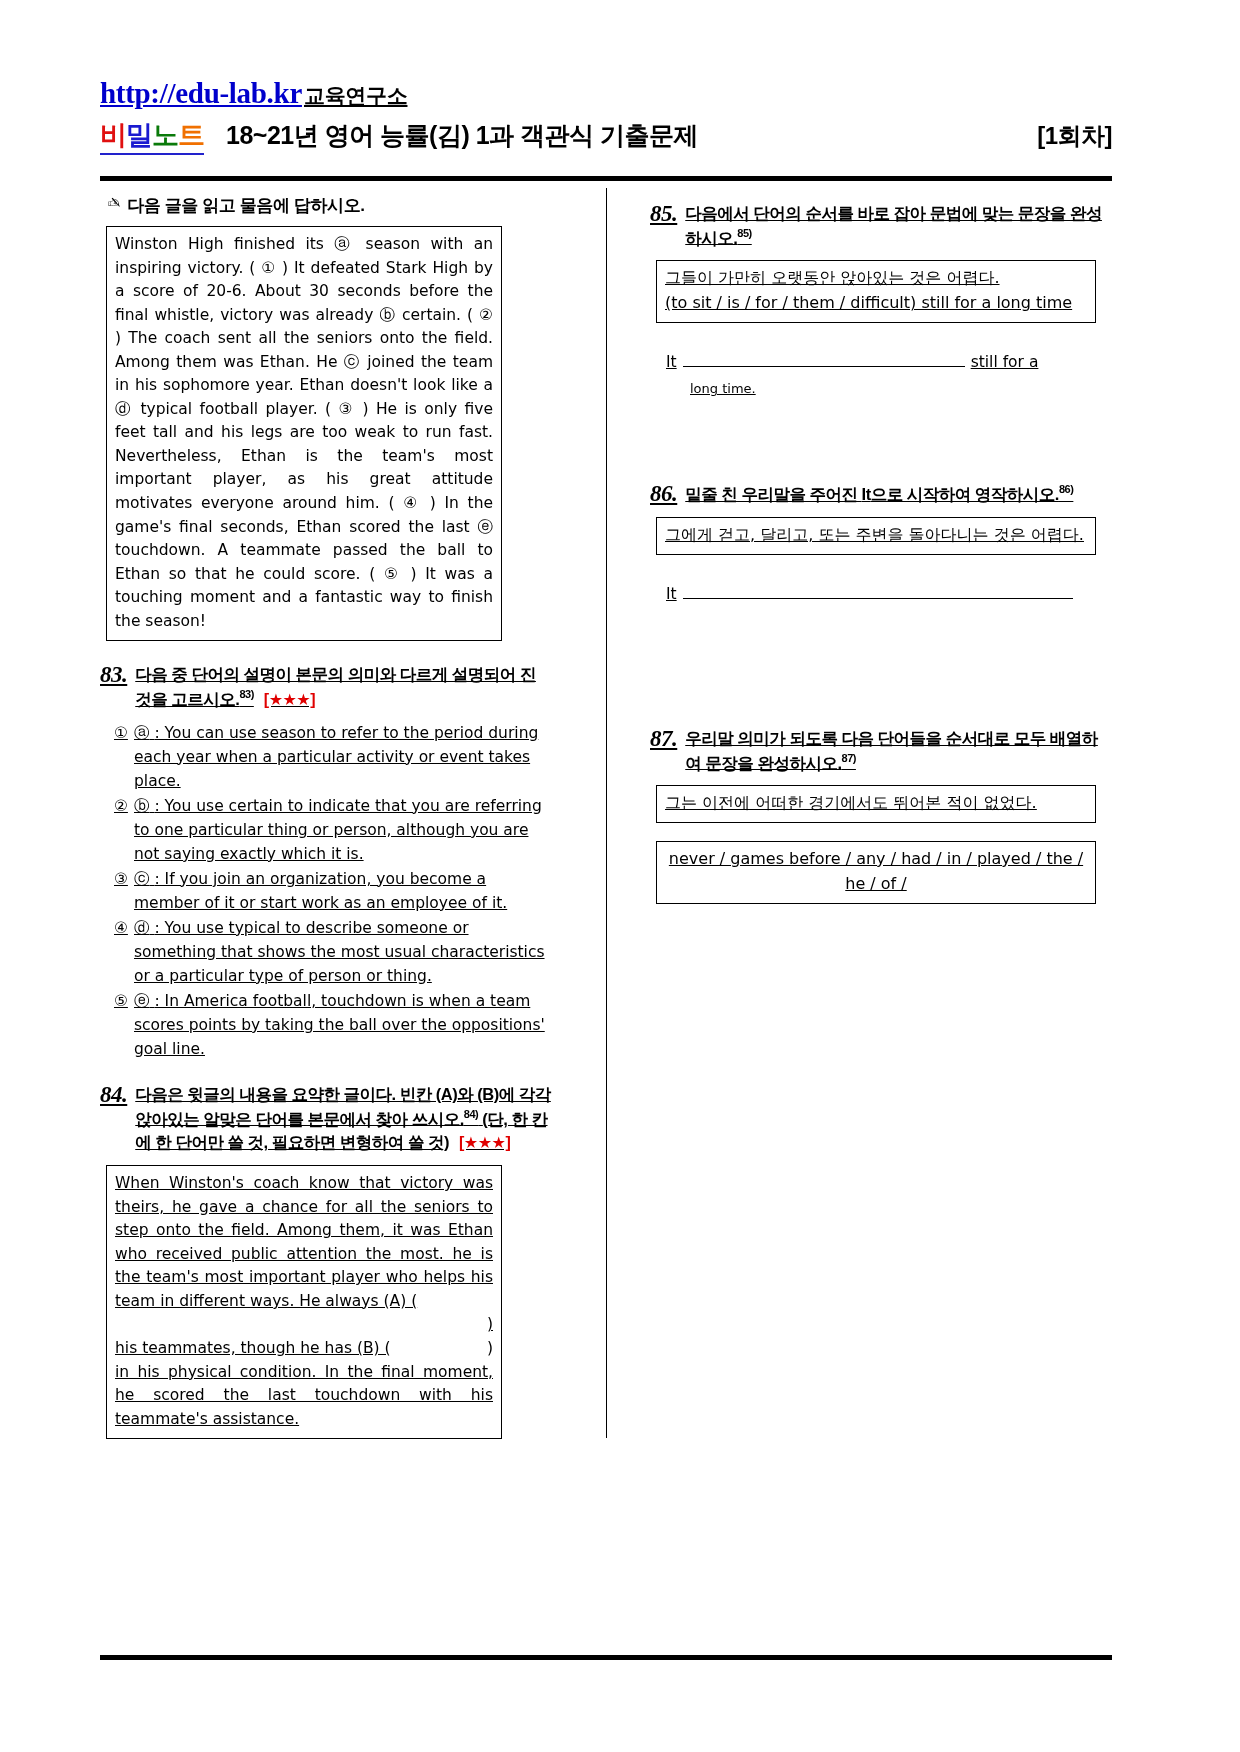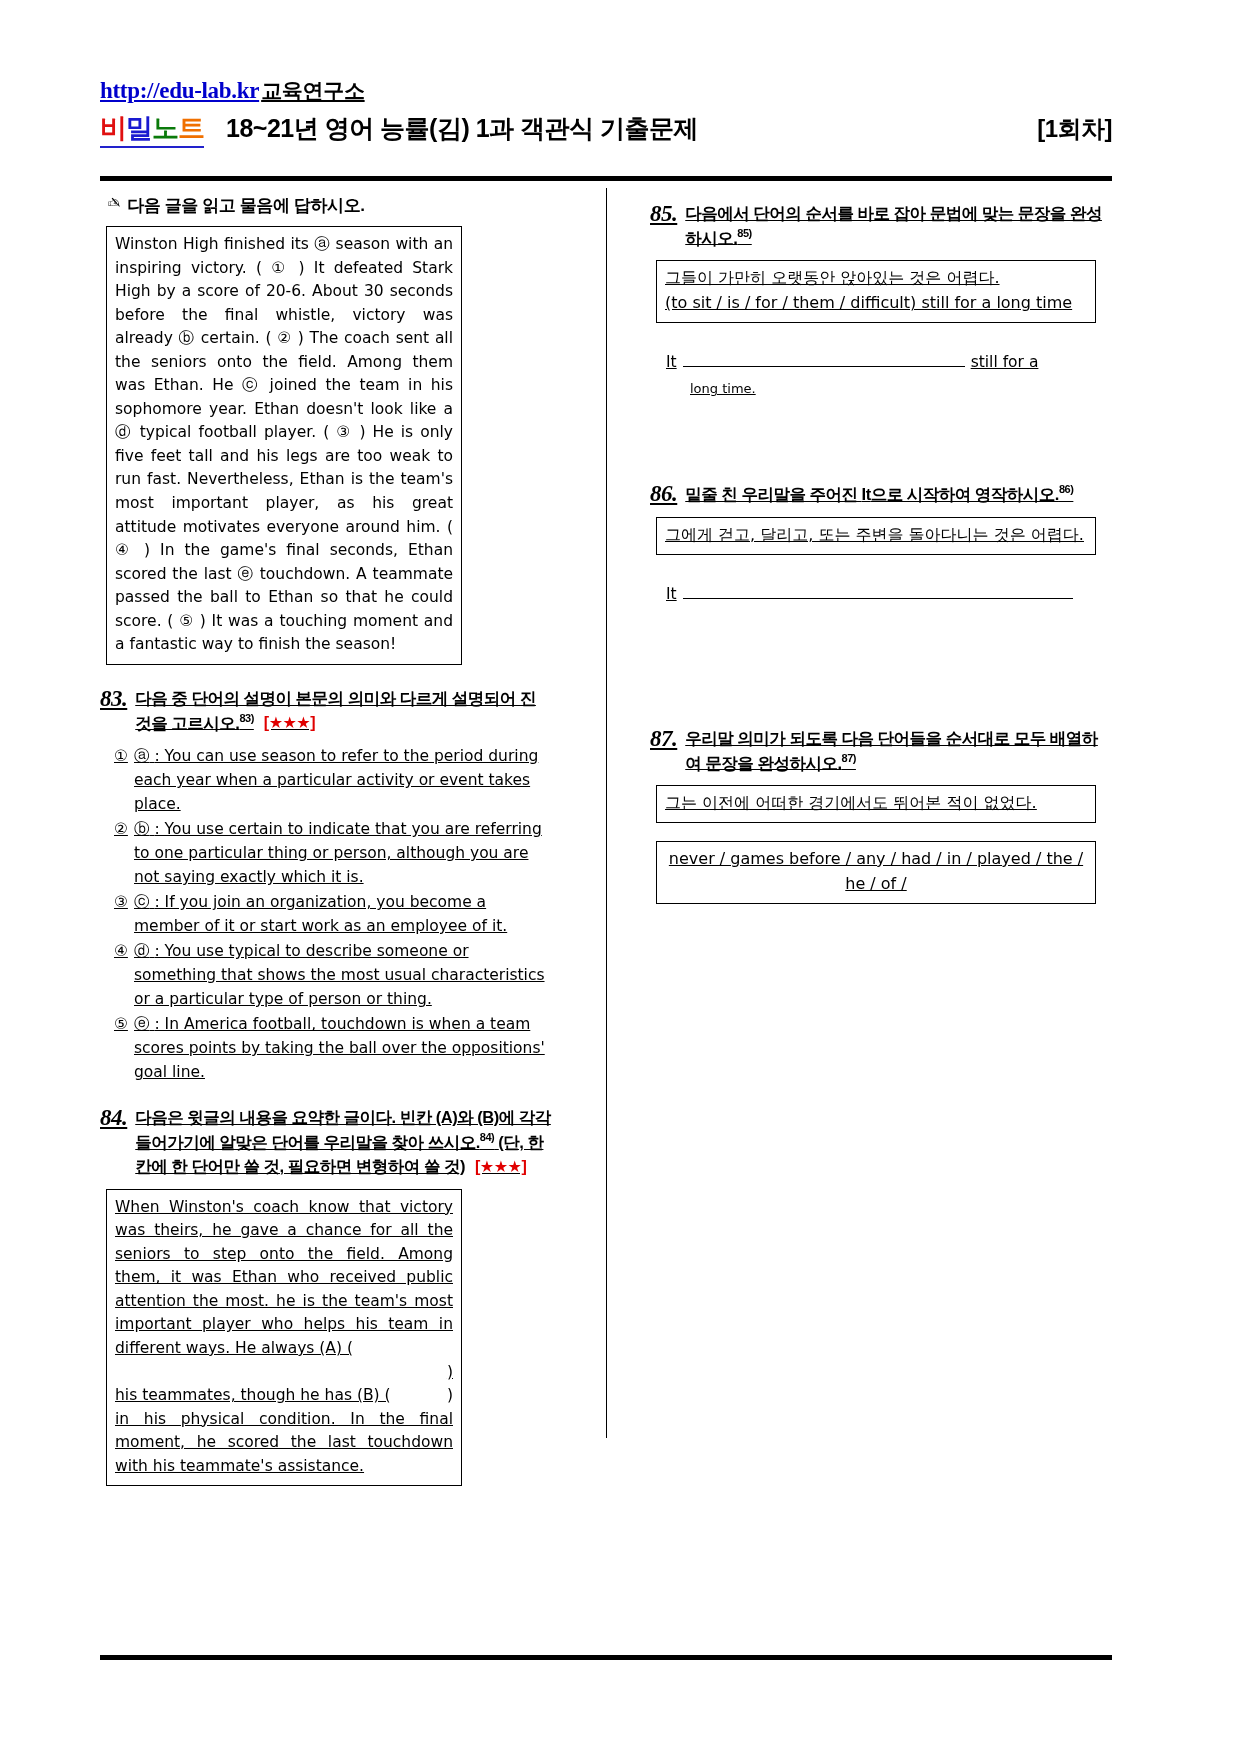--- a/index.html
+++ b/index.html
@@ -33,21 +33,21 @@
     font-weight: bold;
     letter-spacing: -0.3px;
     white-space: nowrap;
     line-height: 1.1;
   }
   .site-url {
     color: #0000cc;
     text-decoration: underline;
     font-family: "Liberation Serif", "DejaVu Serif", serif;
     font-weight: bold;
-    font-size: 23px;
+    font-size: 29px;
   }
   .site-name {
     color: #000000;
     text-decoration: underline;
     font-size: 21px;
     font-weight: bold;
     padding-left: 2px;
   }
 
   .title-row {
@@ -141,21 +141,21 @@
   
   .box {
     border: 1px solid #000000;
     padding: 6px 8px 7px 8px;
     font-size: 15.5px;
     line-height: 1.52;
     text-align: justify;
     text-justify: inter-word;
     font-family: "DejaVu Sans", "Liberation Sans", sans-serif;
   }
-  .passage-box { margin-left: 6px; width: 356px; }
+  .passage-box { margin-left: 6px; width: 396px; }
   .passage-box p { margin: 0; }
   .u { text-decoration: underline; }
 
   
   .q {
     margin-top: 22px;
     position: relative;
     text-decoration: underline;
   }
   .q-head {
@@ -300,21 +300,21 @@
           <div class="choice">
             <span class="choice-num">⑤</span>
             <span class="choice-body"><span>ⓔ</span> <span>: In America football, touchdown is when a team scores points by taking the ball over the oppositions' goal line.</span></span>
           </div>
         </div>
       </div>
 
       <div class="q">
         <div class="q-head">
           <span class="q-num">84.</span>
-          <span class="q-text"><span>다음은 윗글의 내용을 요약한 글이다. 빈칸 (A)와 (B)에 각각 들어가기에 알맞은 단어를 우리말을 찾아 쓰시오.</span><span class="sup">84)</span> <span>(단, 한 칸에 한 단어만 쓸 것, 필요하면 변형하여 쓸 것)</span><span class="stars">[★★★]</span></span>
+          <span class="q-text"><span>다음은 윗글의 내용을 요약한 글이다. 빈칸 (A)와 (B)에 각각 앉아있는 알맞은 단어를 본문에서 찾아 쓰시오.</span><span class="sup">84)</span> <span>(단, 한 칸에 한 단어만 쓸 것, 필요하면 변형하여 쓸 것)</span><span class="stars">[★★★]</span></span>
         </div>
         <div class="box passage-box" style="margin-top:10px;">
           <p>  When Winston's coach know that victory was theirs, he gave a chance for all the seniors to step onto the field. Among them, it was Ethan who received public attention the most. he is the team's most important player who helps his team in different ways. He always (A) (</p>
           <p style="text-align:right;">)</p>
           <p><span>his teammates, though he has (B) (</span><span style="float:right;">)</span></p>
           <p style="clear:both;">in his physical condition. In the final moment, he scored the last touchdown with his teammate's assistance.</p>
         </div>
       </div>
 
     </div>

